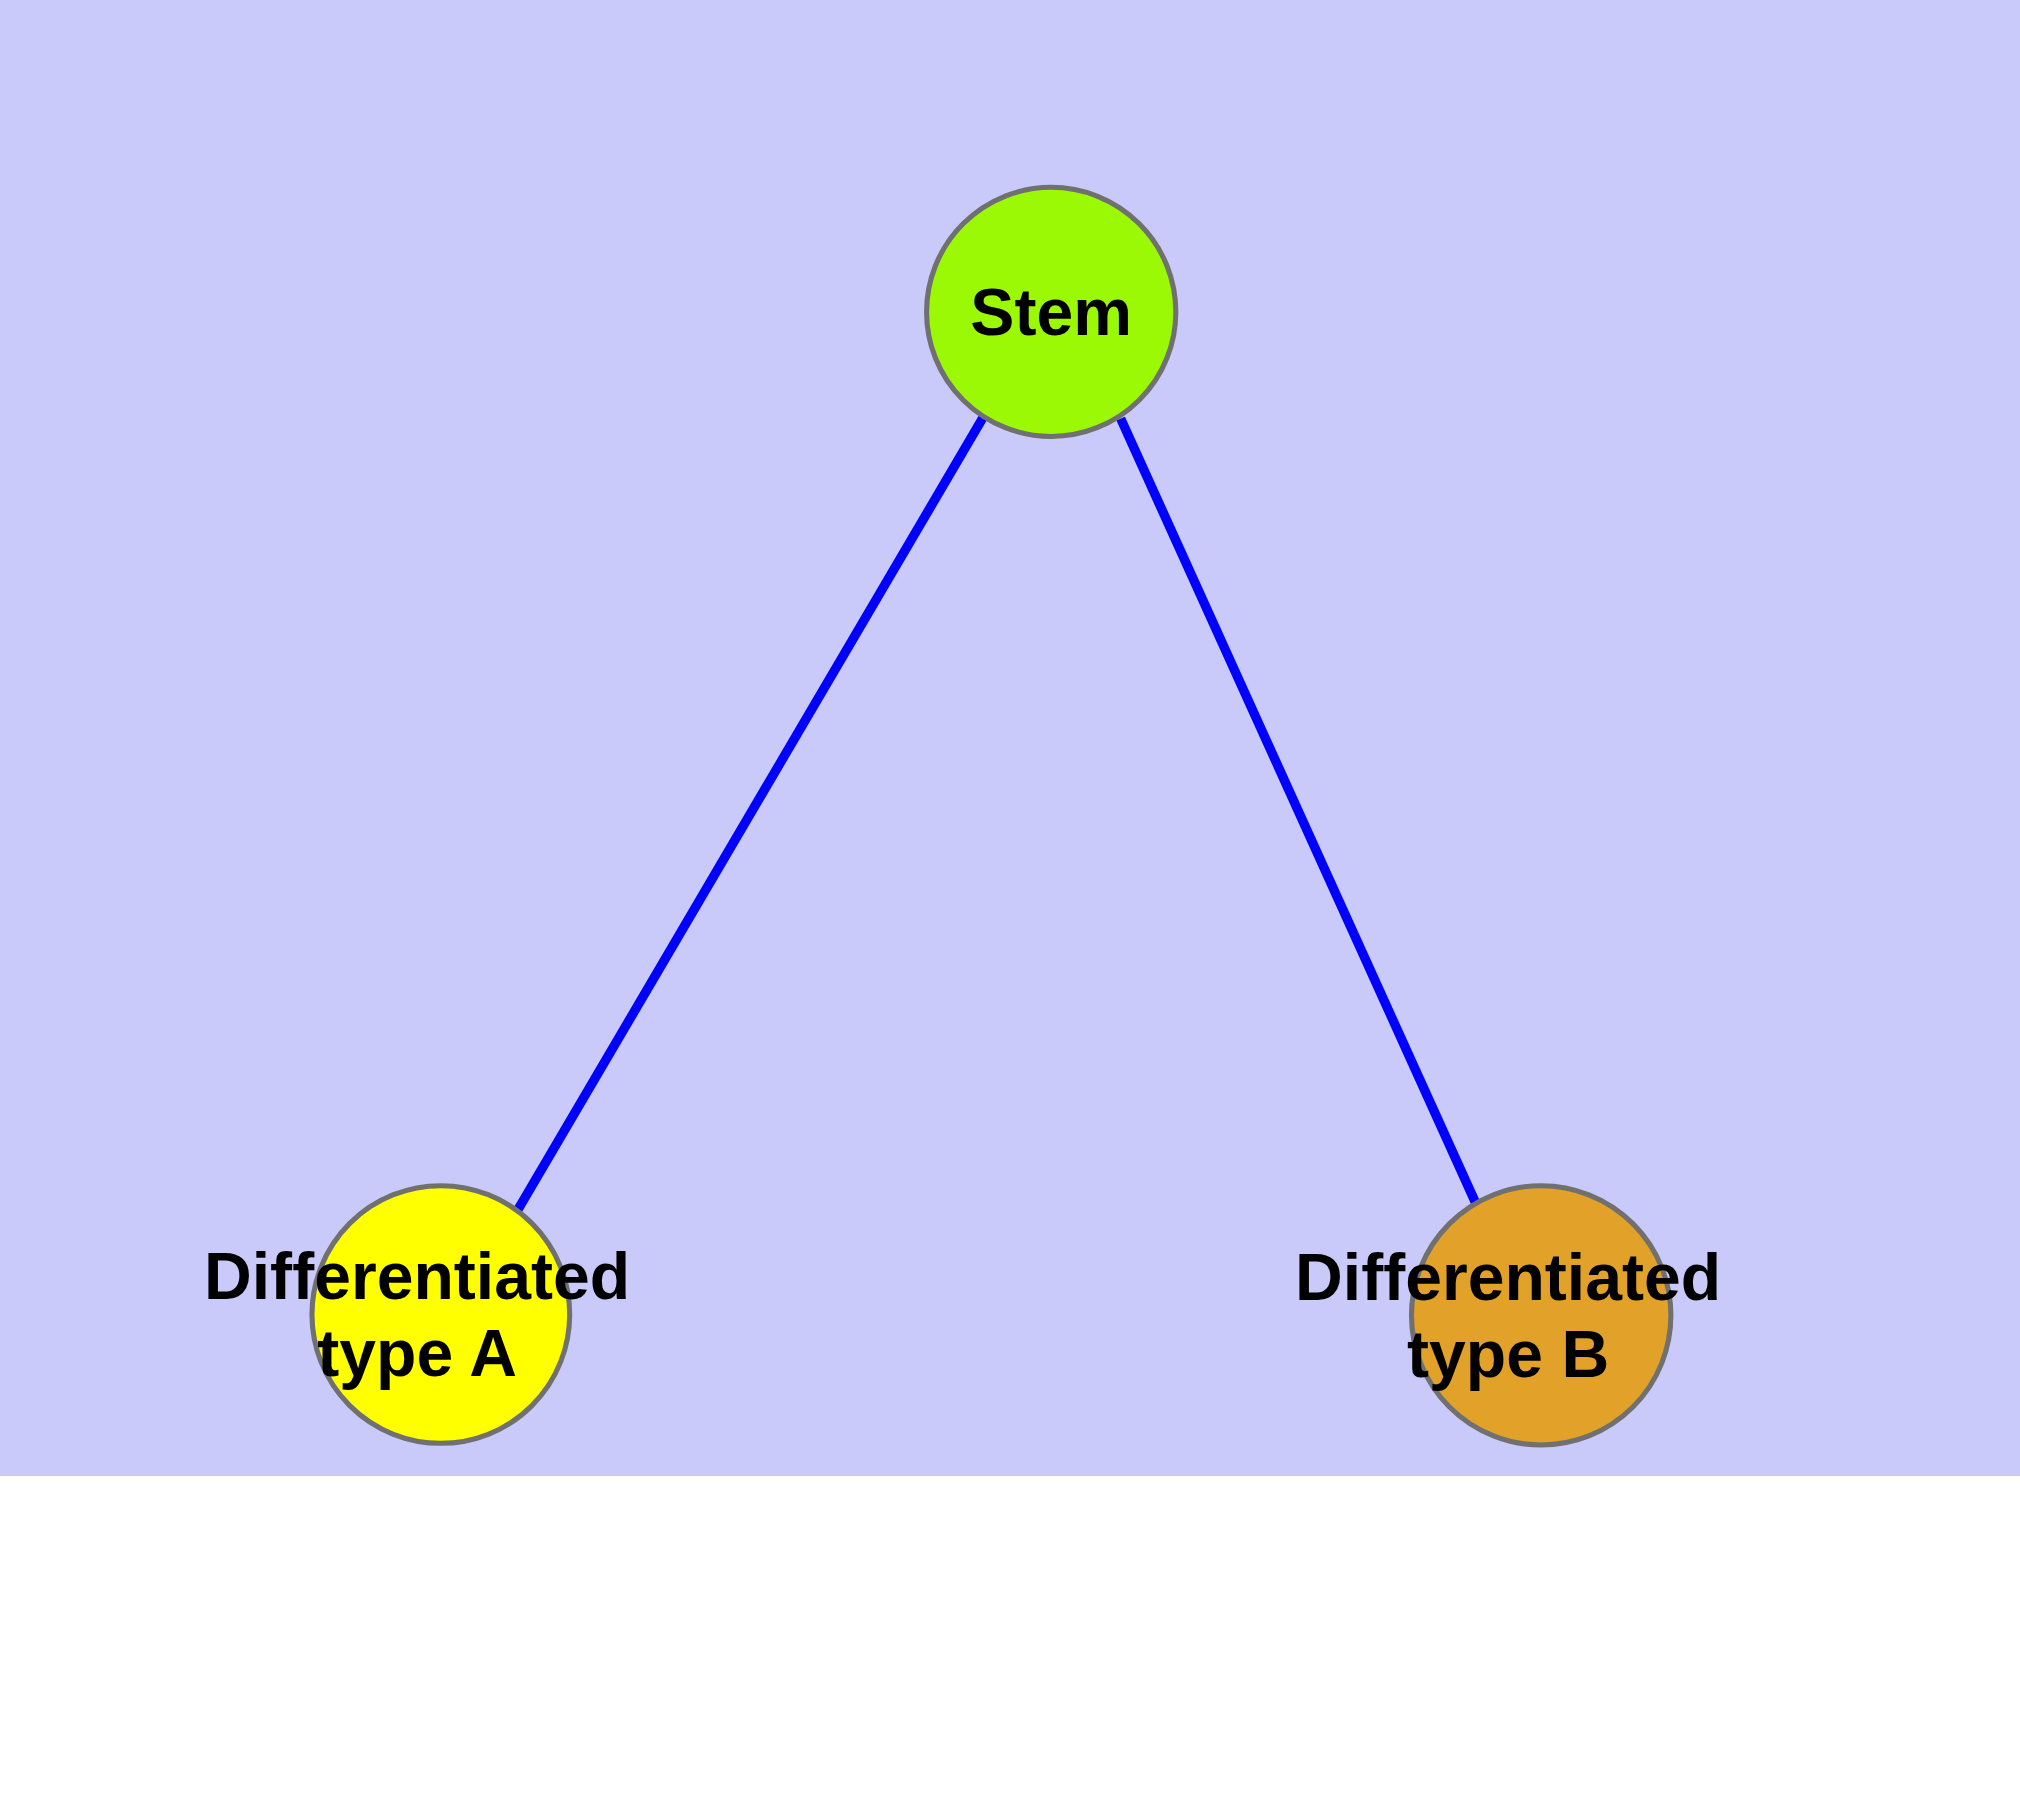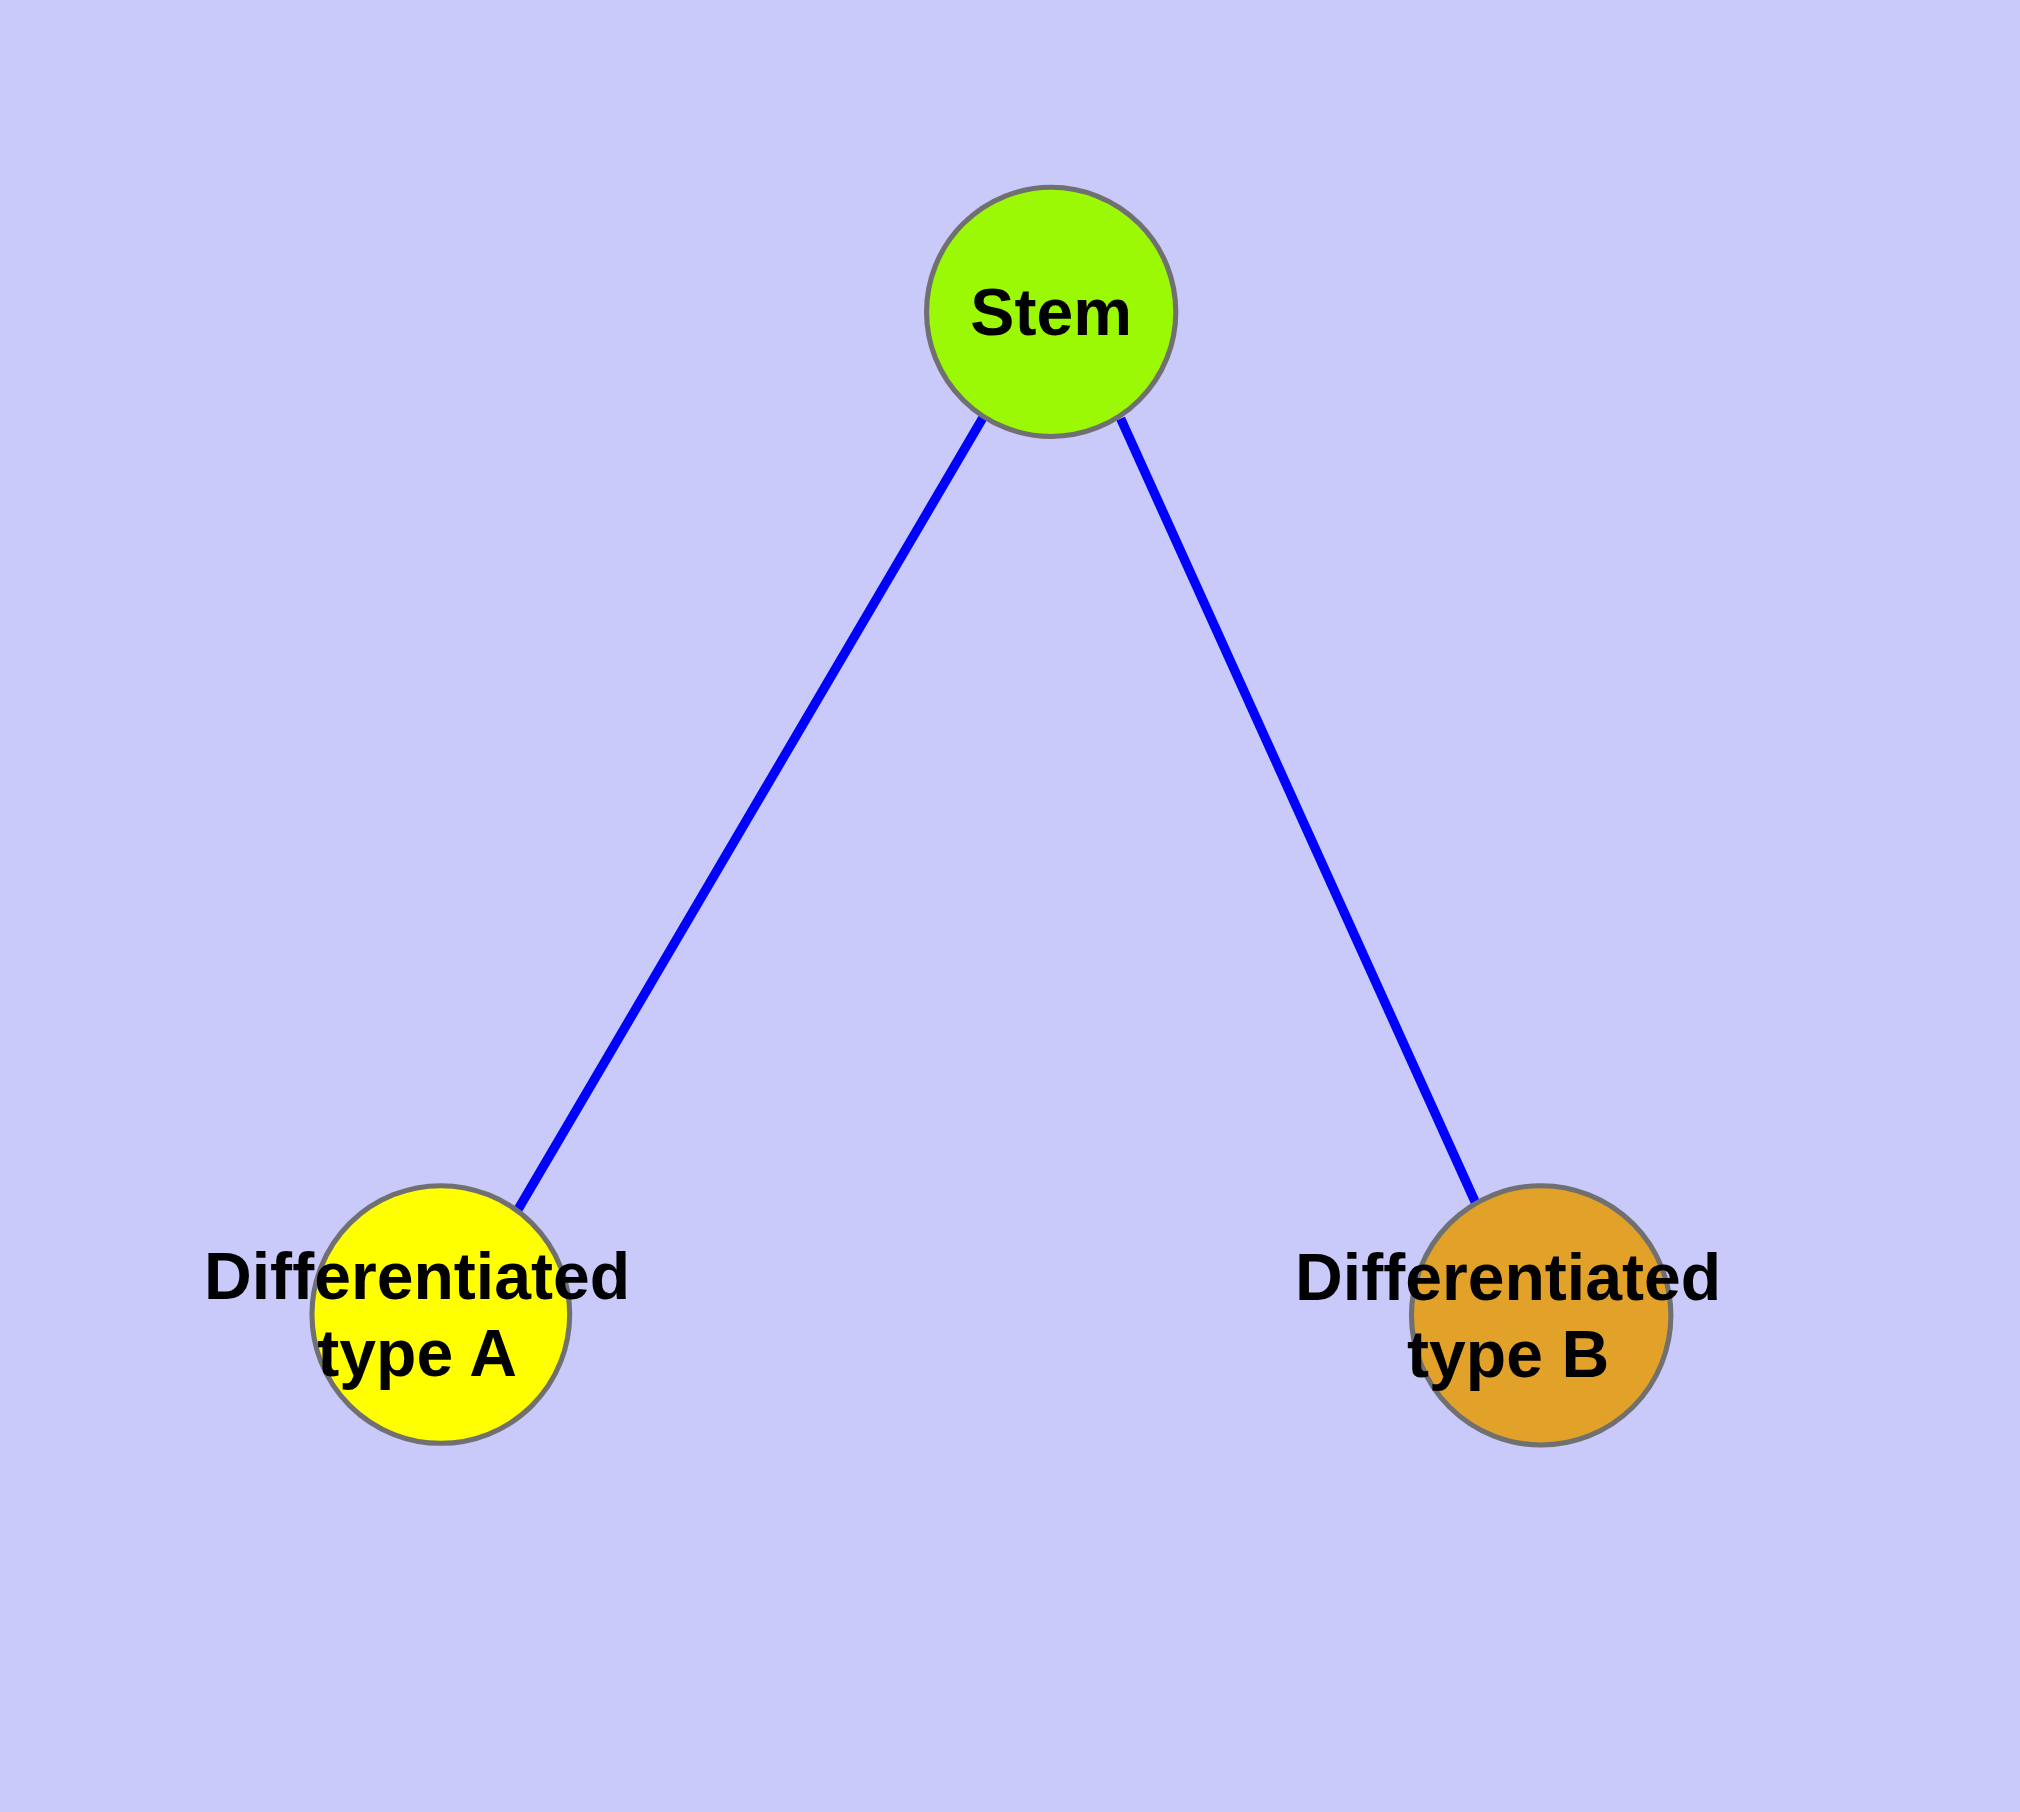--- a/index.html
+++ b/index.html
@@ -28,21 +28,21 @@
   .node-label {
     font-family: "Liberation Sans", sans-serif;
     font-weight: bold;
     fill: #000000;
     paint-order: normal;
   }
 </style>
 </head>
 <body>
 
-<div id="canvas" style="width: 2021px; height: 1812px; background: #e5e5e5;">
+<div id="canvas" style="width: 2021px; height: 1476px; background: #e5e5e5;">
   <svg id="graph-svg" viewBox="0 0 2384 2138" preserveAspectRatio="none" xmlns="http://www.w3.org/2000/svg" style="width: 2021px; height: 1812px;">
     <rect id="bg-rect" x="0" y="0" width="2384" height="2138" fill="#c9c9fa"></rect>
     <g id="edges-layer">
         <line x1="1160" y1="492" x2="607" y2="1434" stroke="#0000ff" stroke-width="11" stroke-linecap="butt"></line>
         <line x1="1322" y1="494" x2="1741" y2="1420" stroke="#0000ff" stroke-width="11" stroke-linecap="butt"></line>
       </g>
     <g id="nodes-layer">
         <circle cx="1240" cy="368" r="147" fill="#9bf906" stroke="#707070" stroke-width="6"></circle>
         <circle cx="520" cy="1551" r="152" fill="#ffff00" stroke="#707070" stroke-width="6"></circle>
         <circle cx="1818" cy="1552" r="153" fill="#e2a128" stroke="#707070" stroke-width="6"></circle>

